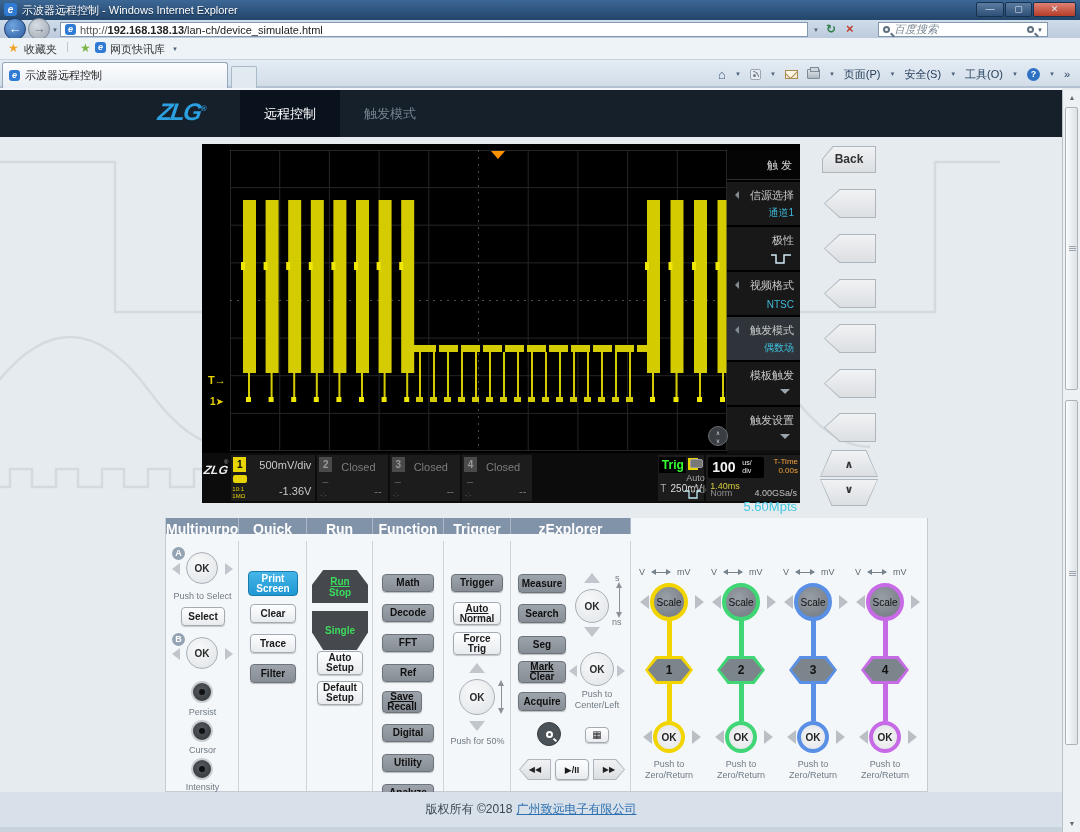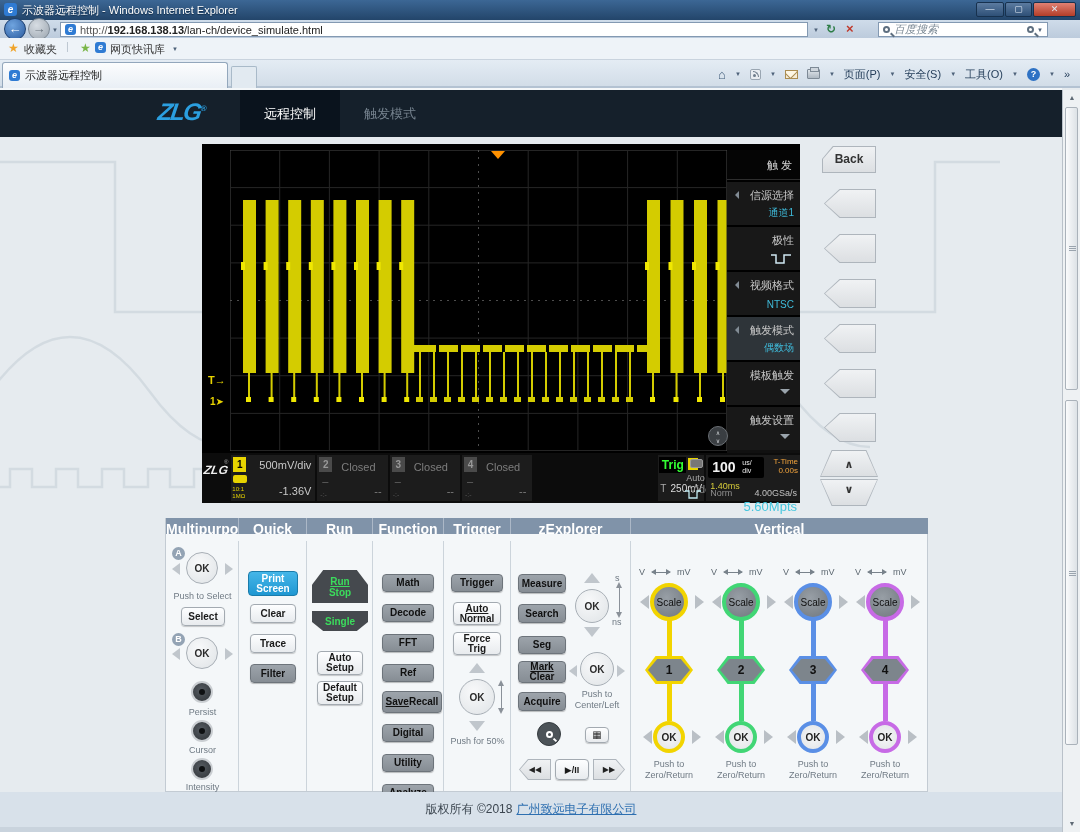--- a/index.html
+++ b/index.html
@@ -456,21 +456,20 @@
       <span class="backtxt" style="top:4px;font-size:11px;">∨</span>
   </div>
 
   <div class="abs panel">
     <div class="phead" style="left:0;width:73px;">Multipurpose</div>
     <div class="phead" style="left:73px;width:68px;">Quick Action</div>
     <div class="phead" style="left:141px;width:66px;">Run Control</div>
     <div class="phead" style="left:207px;width:71px;">Function</div>
     <div class="phead" style="left:278px;width:67px;">Trigger</div>
     <div class="phead" style="left:345px;width:120px;">zExplorer</div>
-    <div class="phead" style="left:465px;width:297px;border-right:none;">Vertical</div>
 
     <div class="pcol" style="left:0;width:73px;">
       <span class="abadge" style="left:6px;top:6px;">A</span>
       <span class="tri tri-l" style="left:6px;top:22px;"></span>
       <div class="okc" style="left:20px;top:11px;width:32px;height:32px;">
           <span>OK</span>
         </div>
       <span class="tri tri-r" style="left:59px;top:22px;"></span>
       <div class="plabel" style="left:0;top:50px;width:73px;">Push to Select</div>
       <div class="wbtn" style="left:15px;top:66px;width:44px;height:19px;">
@@ -496,35 +495,35 @@
       <div class="wbtn" style="left:11px;top:63px;width:46px;height:19px;">Clear</div>
       <div class="wbtn" style="left:11px;top:93px;width:46px;height:19px;">Trace</div>
       <div class="gbtn" style="left:11px;top:123px;width:46px;height:19px;">Filter</div>
     </div>
 
     <div class="pcol" style="left:141px;width:66px;">
       <div class="darkhex" style="left:5px;top:29px;width:56px;height:33px;clip-path:polygon(20% 0,80% 0,100% 45%,100% 100%,0 100%,0 45%);">
         <span class="u">Run</span>
           <span>Stop</span>
       </div>
-      <div class="darkhex" style="left:5px;top:70px;width:56px;height:20px;clip-path:polygon(0 0,100% 0,100% 55%,80% 100%,20% 100%,0 55%);">
+      <div class="darkhex" style="left:5px;top:70px;width:56px;height:39px;clip-path:polygon(0 0,100% 0,100% 55%,80% 100%,20% 100%,0 55%);">
         <span>Single</span>
       </div>
       <div class="wbtn pre" style="left:10px;top:110px;width:46px;height:24px;">Auto
 Setup</div>
       <div class="wbtn pre" style="left:10px;top:140px;width:46px;height:24px;">Default
 Setup</div>
     </div>
 
     <div class="pcol" style="left:207px;width:71px;">
       <div class="gbtn" style="left:9px;top:33px;width:52px;height:18px;">Math</div>
       <div class="gbtn" style="left:9px;top:63px;width:52px;height:18px;">Decode</div>
       <div class="gbtn" style="left:9px;top:93px;width:52px;height:18px;">FFT</div>
       <div class="gbtn" style="left:9px;top:123px;width:52px;height:18px;">Ref</div>
-      <div class="gbtn" style="left:9px;top:150px;width:60px;height:22px;flex-direction:row;">
+      <div class="gbtn" style="left:9px;top:150px;width:40px;height:22px;flex-direction:column;">
         <span class="u">Save</span>
           <span>Recall</span>
       </div>
       <div class="gbtn" style="left:9px;top:183px;width:52px;height:18px;">Digital</div>
       <div class="gbtn" style="left:9px;top:213px;width:52px;height:18px;">Utility</div>
       <div class="gbtn" style="left:9px;top:243px;width:52px;height:18px;">Analyze</div>
     </div>
 
     <div class="pcol" style="left:278px;width:67px;">
       <div class="gbtn" style="left:7px;top:33px;width:52px;height:18px;">Trigger</div>

